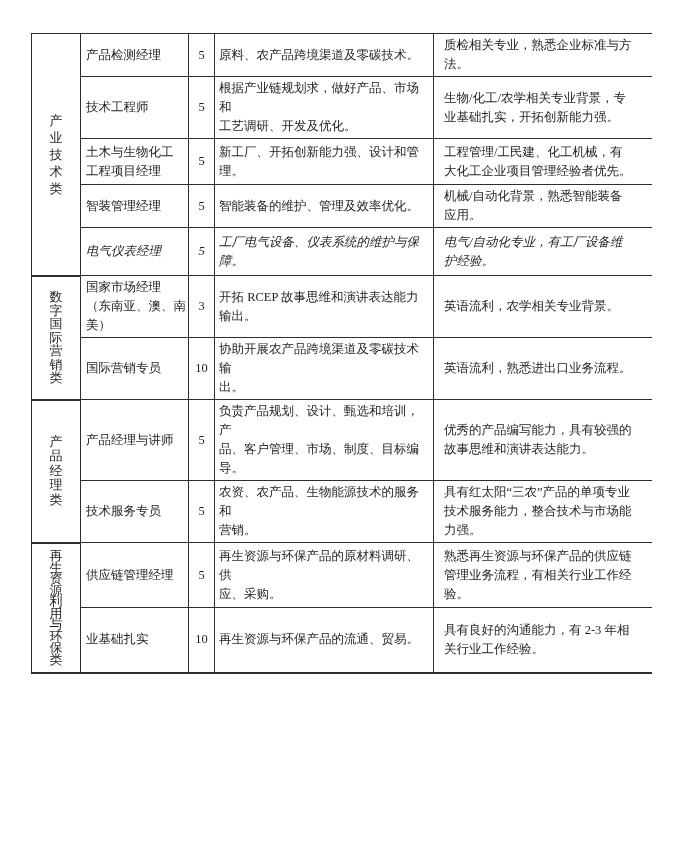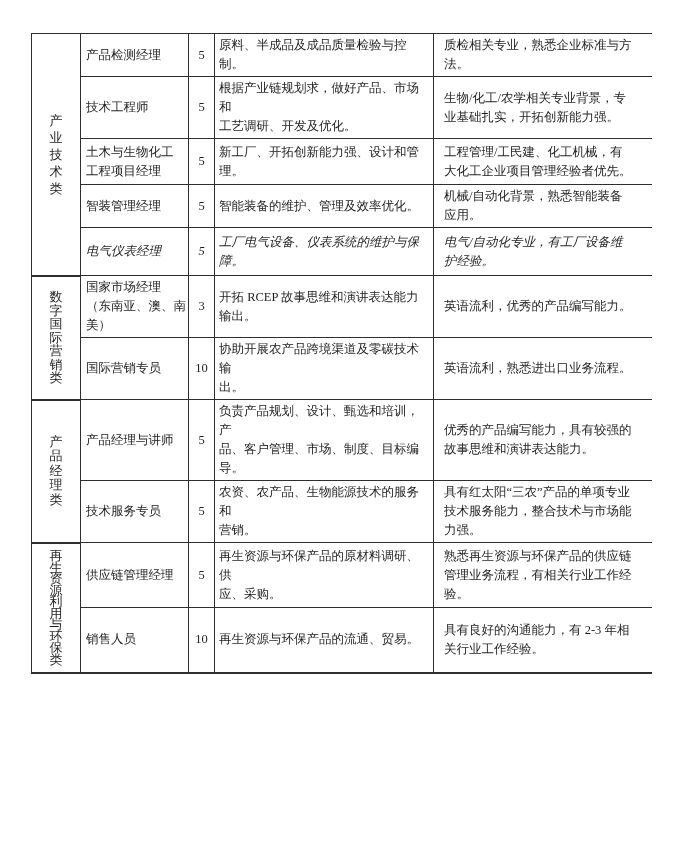--- a/index.html
+++ b/index.html
@@ -57,21 +57,21 @@
             <div class="vlabel" style="line-height: 17px;">
               <span class="vchar">产</span>
               <span class="vchar">业</span>
               <span class="vchar">技</span>
               <span class="vchar">术</span>
               <span class="vchar">类</span>
             </div>
           </td>
           <td class="pos-cell">产品检测经理</td>
           <td class="count-cell">5</td>
-          <td class="duty-cell">原料、半成品及成品质量检验与控制。</td>
+          <td class="duty-cell">原料、农产品跨境渠道及零碳技术。</td>
           <td class="req-cell">质检相关专业，熟悉企业标准与方
 法。</td>
         </tr>
         <tr style="height: 43px;">
           <td class="pos-cell">技术工程师</td>
           <td class="count-cell">5</td>
           <td class="duty-cell">根据产业链规划求，做好产品、市场和
 工艺调研、开发及优化。</td>
           <td class="req-cell">生物/化工/农学相关专业背景，专
 业基础扎实，开拓创新能力强。</td>
@@ -110,21 +110,21 @@
               <span class="vchar">销</span>
               <span class="vchar">类</span>
             </div>
           </td>
           <td class="pos-cell">国家市场经理
 （东南亚、澳、南
 美）</td>
           <td class="count-cell">3</td>
           <td class="duty-cell">开拓 RCEP 故事思维和演讲表达能力
 输出。</td>
-          <td class="req-cell">英语流利，优秀的产品编写能力。</td>
+          <td class="req-cell">英语流利，农学相关专业背景。</td>
         </tr>
         <tr style="height: 48px;">
           <td class="pos-cell">国际营销专员</td>
           <td class="count-cell">10</td>
           <td class="duty-cell">协助开展农产品跨境渠道及零碳技术输
 出。</td>
           <td class="req-cell">英语流利，熟悉进出口业务流程。</td>
         </tr>
         <tr style="height: 56px;">
           <td class="cat-cell" rowspan="2">
@@ -170,21 +170,21 @@
           </td>
           <td class="pos-cell">供应链管理经理</td>
           <td class="count-cell">5</td>
           <td class="duty-cell">再生资源与环保产品的原材料调研、供
 应、采购。</td>
           <td class="req-cell">熟悉再生资源与环保产品的供应链
 管理业务流程，有相关行业工作经
 验。</td>
         </tr>
         <tr style="height: 65px;">
-          <td class="pos-cell">销售人员</td>
+          <td class="pos-cell">业基础扎实</td>
           <td class="count-cell">10</td>
           <td class="duty-cell">再生资源与环保产品的流通、贸易。</td>
           <td class="req-cell">具有良好的沟通能力，有 2-3 年相
 关行业工作经验。</td>
         </tr>
       </tbody>
   </table>
 </div>
 
 </body></html>

